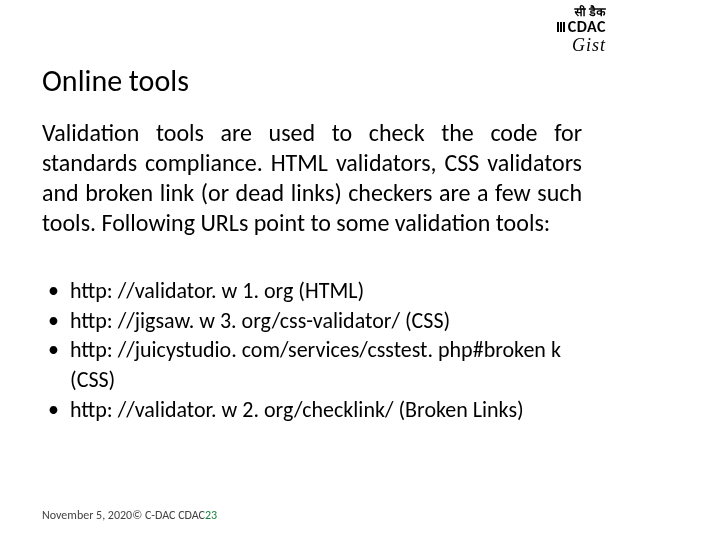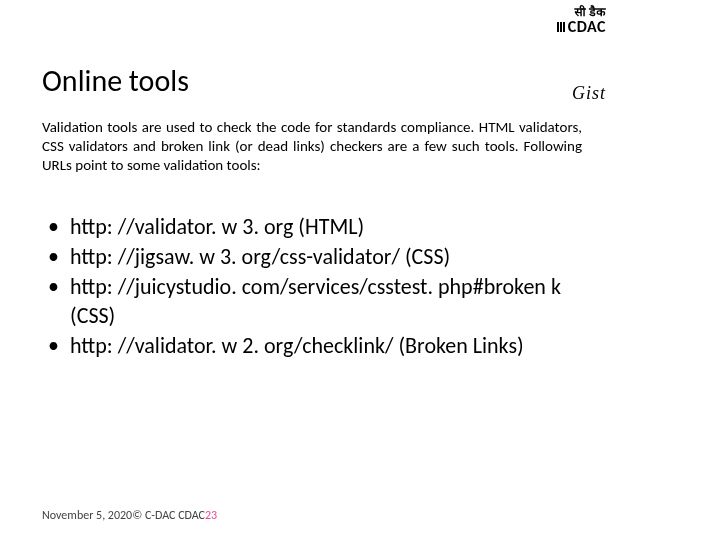--- a/index.html
+++ b/index.html
@@ -3,30 +3,30 @@
 <meta charset="utf-8">
 <style>
   * { margin: 0; padding: 0; box-sizing: border-box; }
   html, body { width: 720px; height: 540px; background: #fff; font-family: Calibri, "Segoe UI", Arial, sans-serif; color: #000; }
   .slide { position: relative; width: 624px; height: 540px; padding: 0; }
   .logo { position: absolute; top: 6px; right: 18px; text-align: right; line-height: 1.05; }
   .logo-hindi { font-size: 12px; font-weight: 700; letter-spacing: 0.5px; }
   .logo-cdac { font-size: 16px; font-weight: 700; letter-spacing: 0.5px; }
   .logo-cdac .bars { display: inline-block; vertical-align: middle; margin-right: 2px; }
   .logo-cdac .bars span { display: inline-block; width: 2px; height: 10px; background: #000; margin-right: 1px; }
-  .logo-gist { font-family: "Brush Script MT", "Segoe Script", cursive; font-size: 18px; font-style: italic; letter-spacing: 1px; margin-top: 48px; }
+  .logo-gist { font-family: "Brush Script MT", "Segoe Script", cursive; font-size: 18px; font-style: italic; letter-spacing: 1px; }
   .title { position: absolute; left: 42px; top: 62px; font-size: 30px; font-weight: 400; }
   .body { position: absolute; left: 42px; right: 42px; top: 118px; }
-  .para { font-size: 15px; line-height: 1.25; text-align: justify; }
+  .para { font-size: 24px; line-height: 1.25; text-align: justify; }
   .list { margin-top: 38px; font-size: 22px; line-height: 1.35; padding-left: 6px; }
   .list .item { display: flex; }
   .list .bullet { width: 22px; flex: 0 0 22px; }
   .list .txt { flex: 1; }
   .footer { position: absolute; left: 42px; right: 42px; bottom: 18px; display: flex; justify-content: flex-start; align-items: baseline; font-size: 12px; color: #444; }
-  .footer .page { color: #ec4899; }
+  .footer .page { color: #15803d; }
 </style>
 </head>
 <body>
 <div class="slide">
 
   <div class="logo">
     <div class="logo-hindi">सी डैक</div>
     <div class="logo-cdac">
       <span class="bars"><span></span><span></span><span></span></span><span>CDAC</span>
     </div>
@@ -34,21 +34,21 @@
   </div>
 
   <h1 class="title">Online tools</h1>
 
   <div class="body">
     <p class="para">Validation tools are used to check the code for standards compliance. HTML validators, CSS validators and broken link (or dead links) checkers are a few such tools. Following URLs point to some validation tools:</p>
 
     <div class="list">
       <div class="item">
         <div class="bullet">•</div>
-        <div class="txt">http: //validator. w 3. org (HTML)</div>
+        <div class="txt">http: //validator. w 1. org (HTML)</div>
       </div>
       <div class="item">
         <div class="bullet">•</div>
         <div class="txt">http: //jigsaw. w 3. org/css-validator/ (CSS)</div>
       </div>
       <div class="item">
         <div class="bullet">•</div>
         <div class="txt">http: //juicystudio. com/services/csstest. php#broken k (CSS)</div>
       </div>
       <div class="item">

